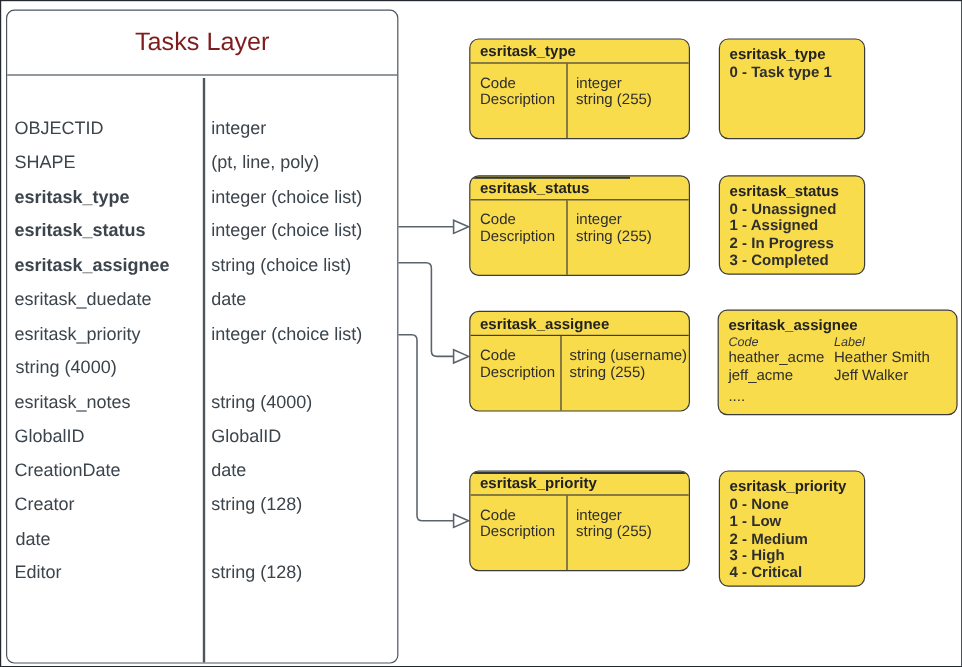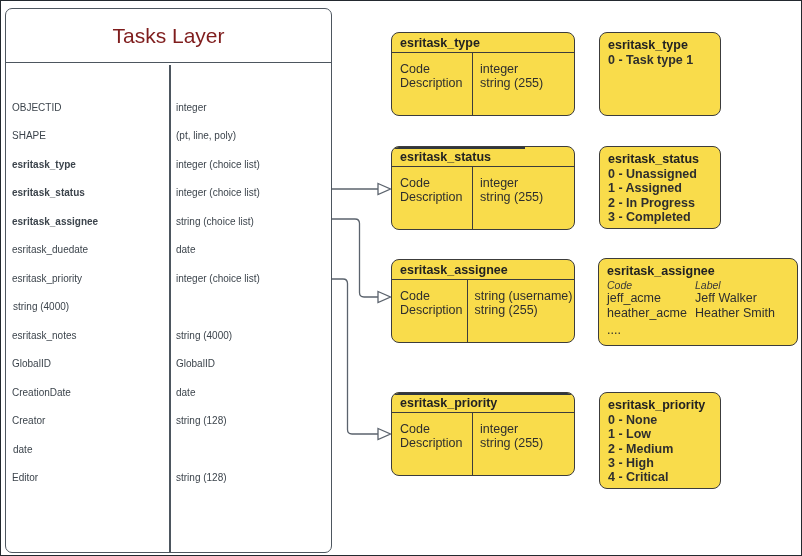--- a/index.html
+++ b/index.html
@@ -25,21 +25,21 @@
     height: 54px;
     display: flex; align-items: center; justify-content: center;
     font-size: 21px; color: #7f1d1d;
     border-bottom: 1.5px solid #4d565f;
   }
   .tt-divider {
     position: absolute; left: 163px; top: 55.5px; bottom: 0;
     width: 1.5px; background: #4d565f;
   }
   .tt-body { padding-top: 30px; }
-  .tt-row { display: flex; height: 28.5px; align-items: center; font-size: 10px; color: #3c444c; }
+  .tt-row { display: flex; height: 28.5px; align-items: center; font-size: 15px; color: #3c444c; }
   .tt-name { width: 163px; padding-left: 6px; }
   .tt-type { padding-left: 7px; }
   .tt-row.bold .tt-name { font-weight: bold; }
 
   
   .dtable {
     position: absolute; left: 390px; width: 184px; height: 84px;
     background: #f9dc4b;
     border: 1.5px solid #3c3c3c;
     border-radius: 8px;
@@ -233,26 +233,26 @@
     <div class="vl-line">3 - Completed</div>
   </section>
 
   <section class="vlist" style="top:257px; height:88px; width:200px; left:597px">
     <div class="vl-header">esritask_assignee</div>
     <div class="vl-cols">
       <span class="vl-col-code">Code</span>
       <span>Label</span>
     </div>
     <div class="vl-entry">
+      <span class="code">heather_acme</span>
+      <span>Heather Smith</span>
+    </div>
+    <div class="vl-entry">
       <span class="code">jeff_acme</span>
       <span>Jeff Walker</span>
-    </div>
-    <div class="vl-entry">
-      <span class="code">heather_acme</span>
-      <span>Heather Smith</span>
     </div>
     <div class="vl-ellipsis">....</div>
   </section>
 
   <section class="vlist" style="top:391px; height:97px">
     <div class="vl-header">esritask_priority</div>
     <div class="vl-line">0 - None</div>
     <div class="vl-line">1 - Low</div>
     <div class="vl-line">2 - Medium</div>
     <div class="vl-line">3 - High</div>

